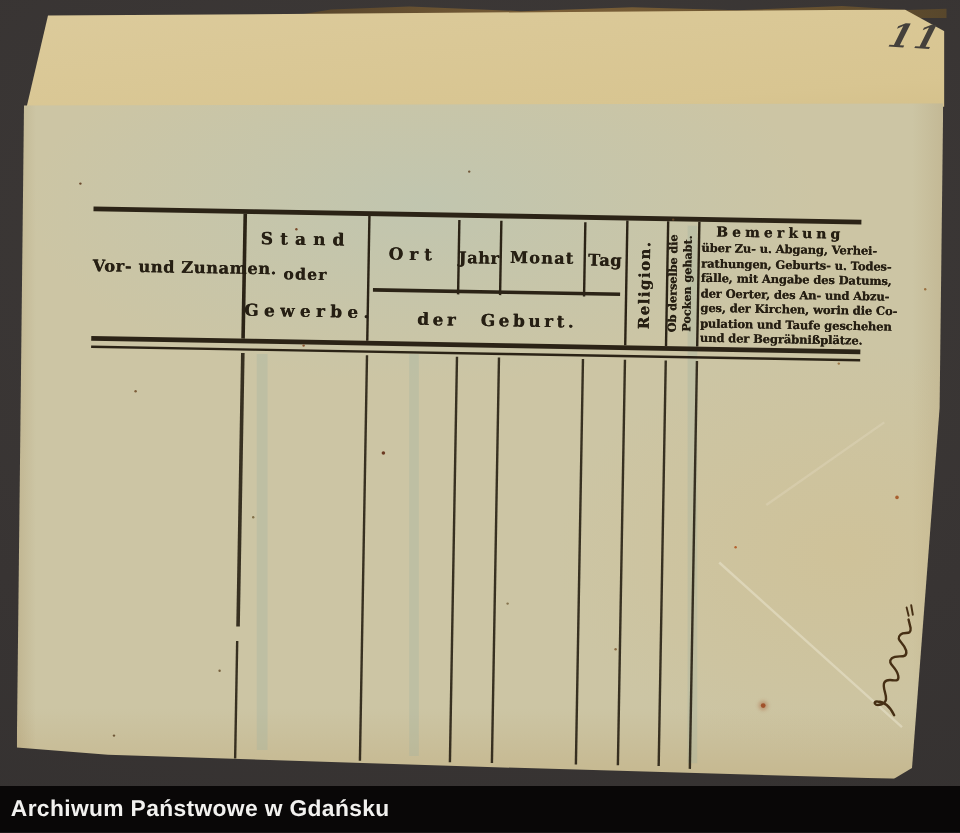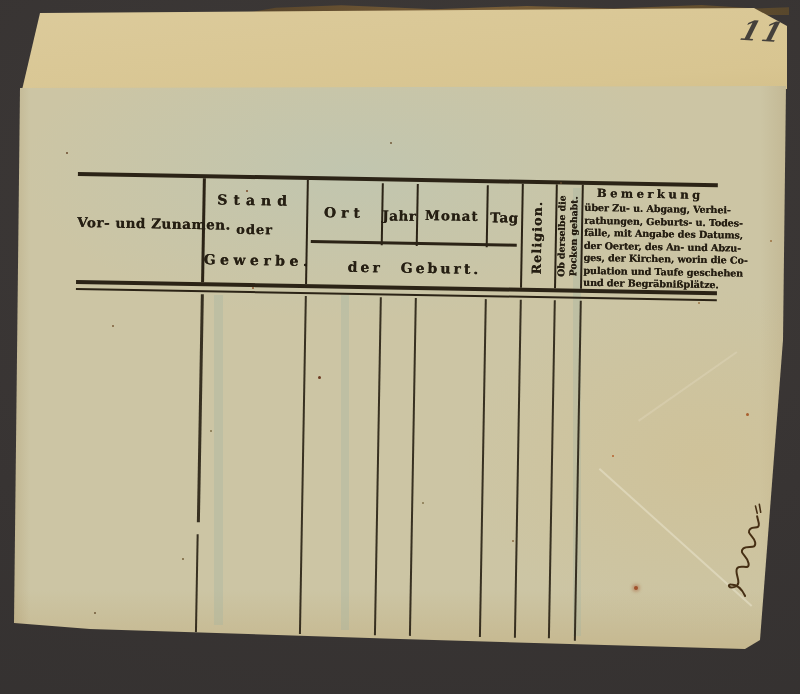--- a/index.html
+++ b/index.html
@@ -166,14 +166,17 @@
     <div class="crease" style="left:638px;top:420px;width:120px;transform:rotate(-35deg);opacity:0.5;"></div>
 
     <svg class="sig" width="96" height="32" viewBox="0 0 96 32">
       <path d="M3 24 C8 19 11 13 9 7 C8 3 4 6 8 11 C14 18 20 6 26 7 C32 8 28 20 35 16 C42 12 41 3 47 6 C52 9 50 19 57 15 C63 11 62 3 68 6 C72 8 70 15 76 12 L82 8" fill="none" stroke="#462f14" stroke-width="2" stroke-linecap="round"></path>
       <path d="M85 7 l6 -4 m-4 7 l7 -4" fill="none" stroke="#462f14" stroke-width="1.6" stroke-linecap="round"></path>
     </svg>
   </div>
 
   <div class="pagenum">11</div>
 
+  <div class="footer">
+    <span>Archiwum Państwowe w Gdańsku</span>
+  </div>
 
 </div>
 
 </body></html>

